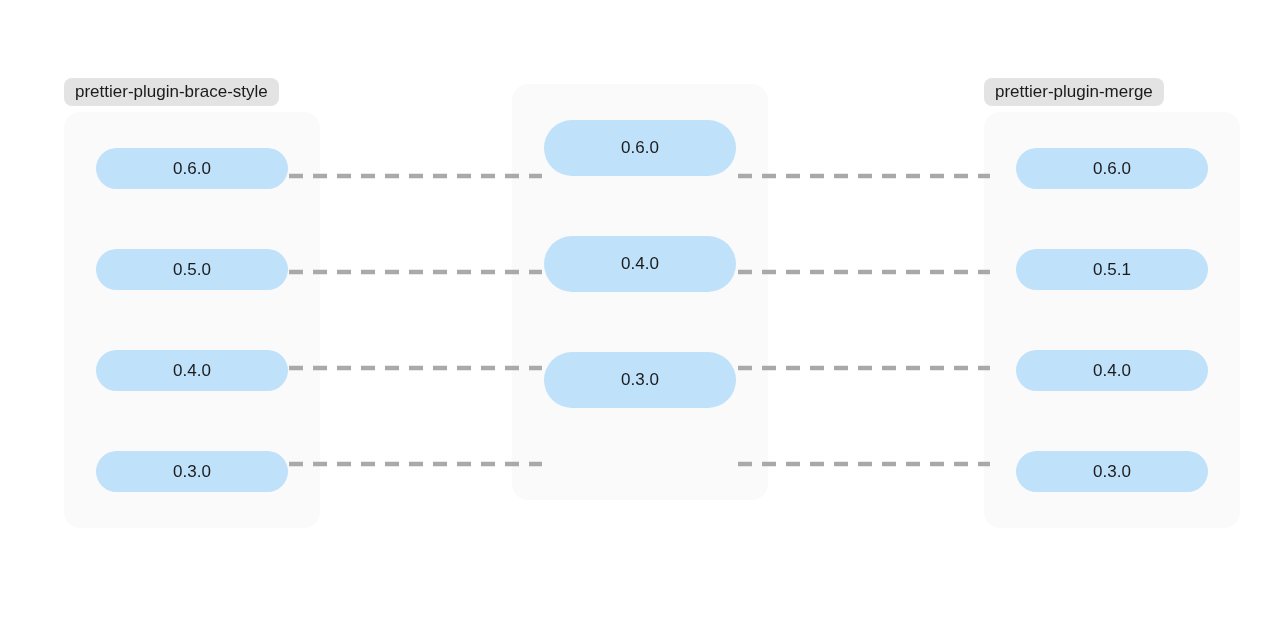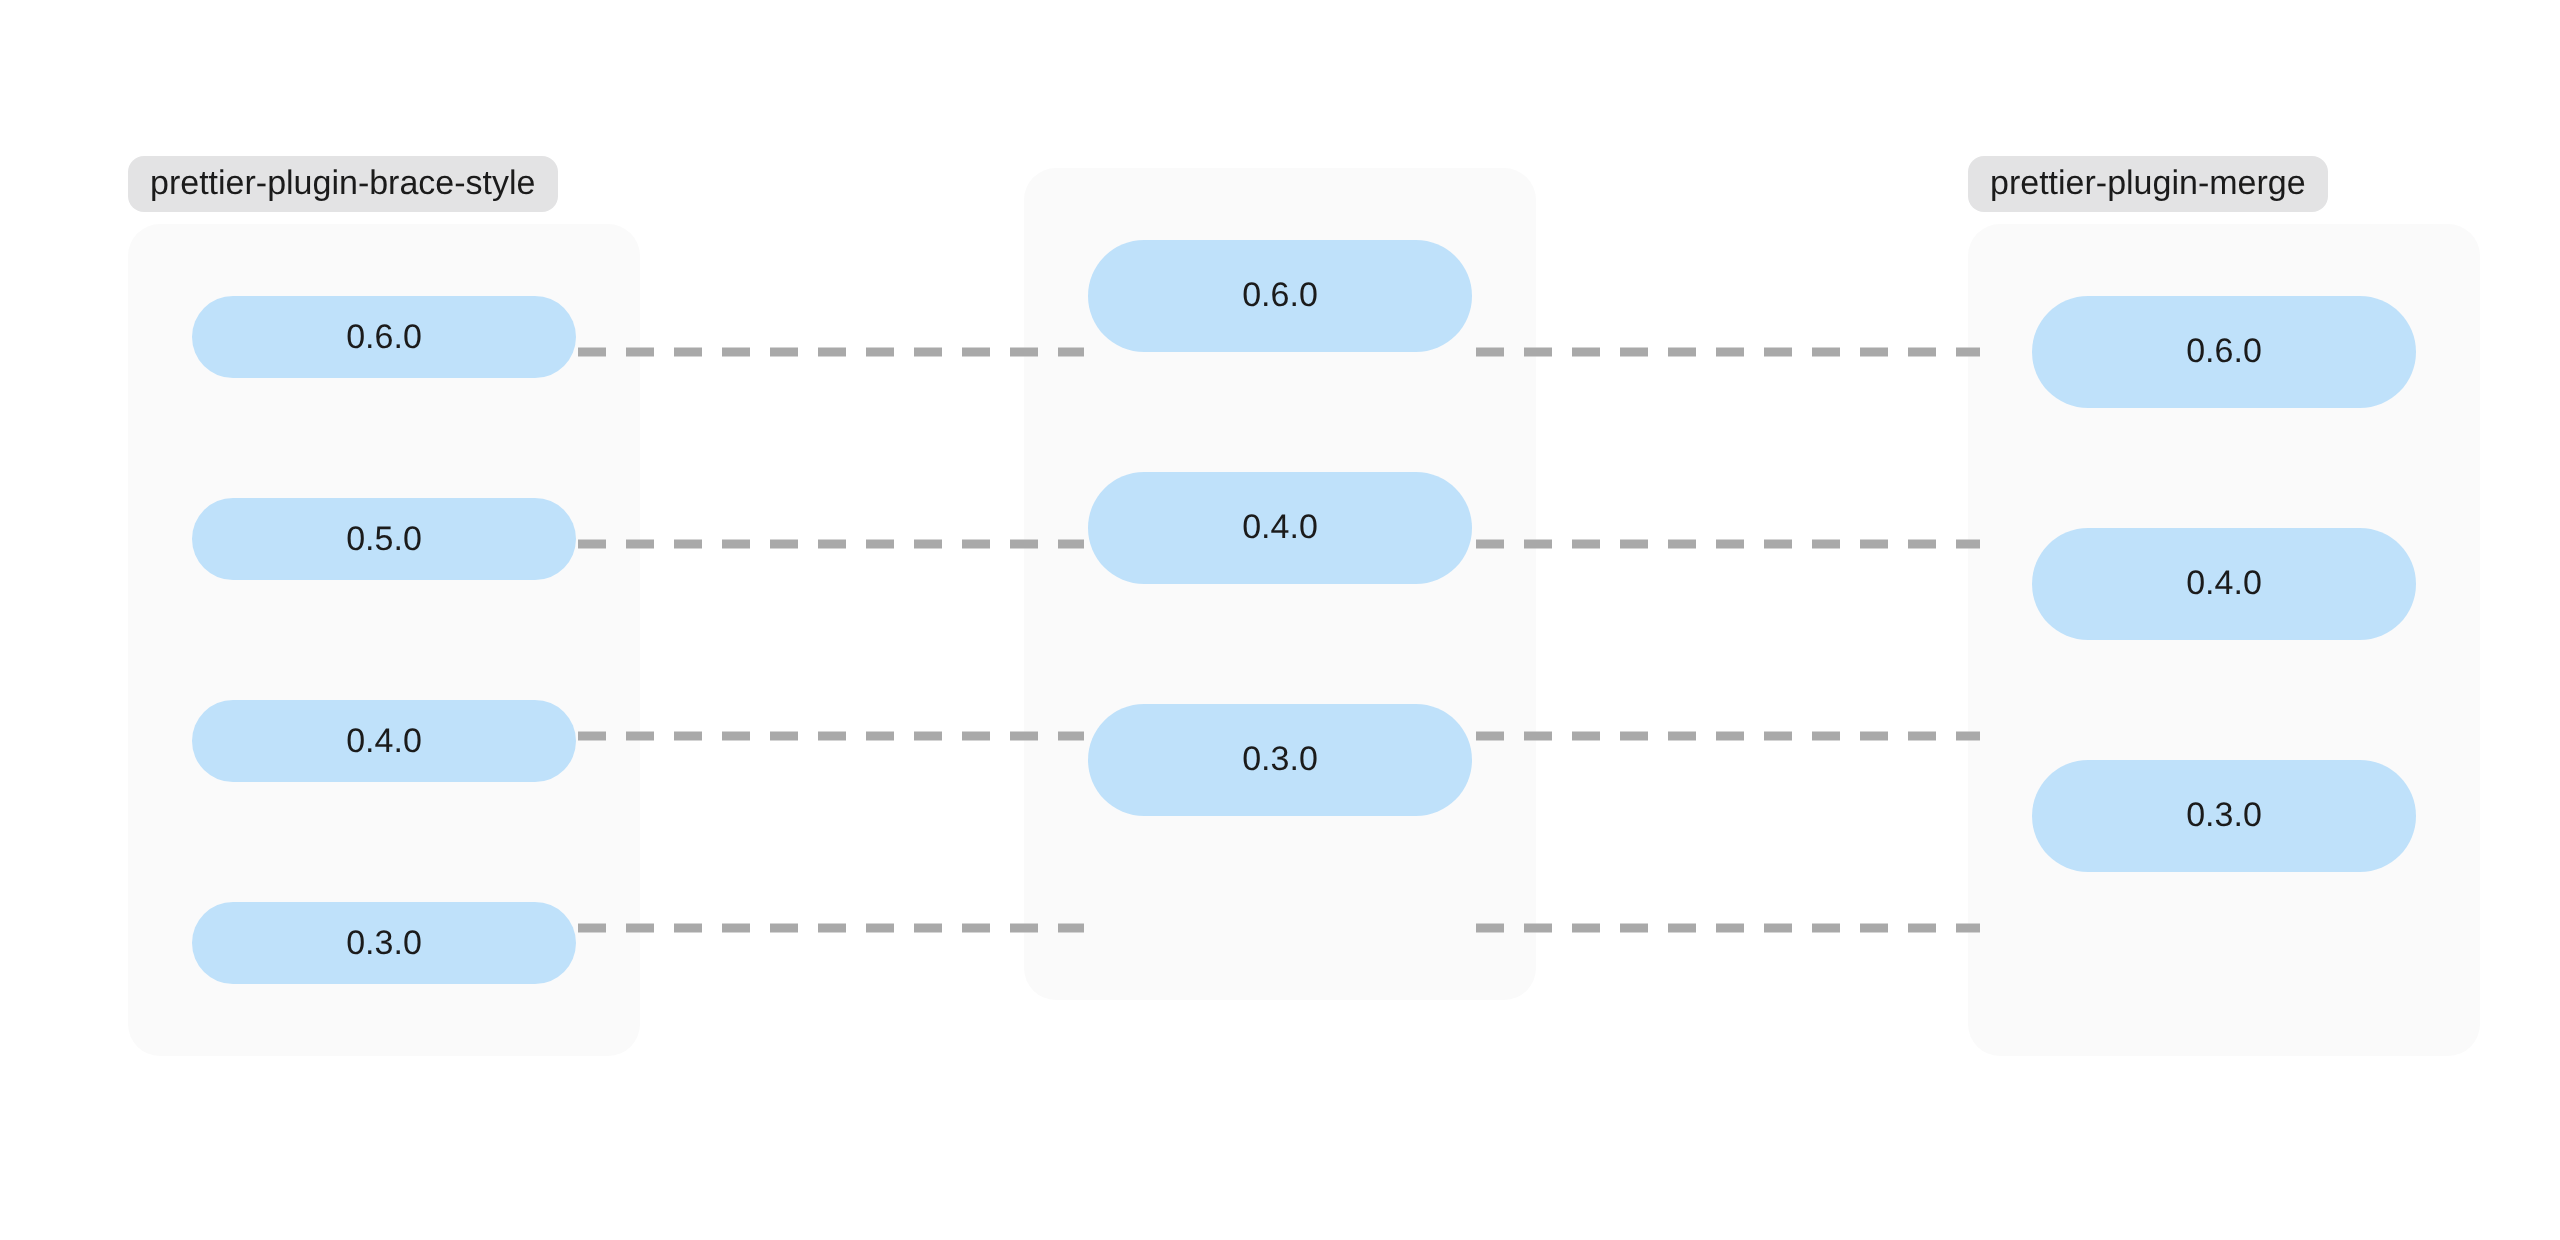--- a/index.html
+++ b/index.html
@@ -109,18 +109,19 @@
       <div class="pill">0.6.0</div>
       <div class="pill">0.4.0</div>
       <div class="pill">0.3.0</div>
     </div>
   </div>
 
   <div class="column col-2">
     <div class="badge">prettier-plugin-merge</div>
     <div class="card">
       <div class="pill">0.6.0</div>
+      <div class="pill">0.5.1</div>
       <div class="pill">0.4.0</div>
       <div class="pill">0.3.0</div>
     </div>
   </div>
 
 </div>
 
 </body></html>

